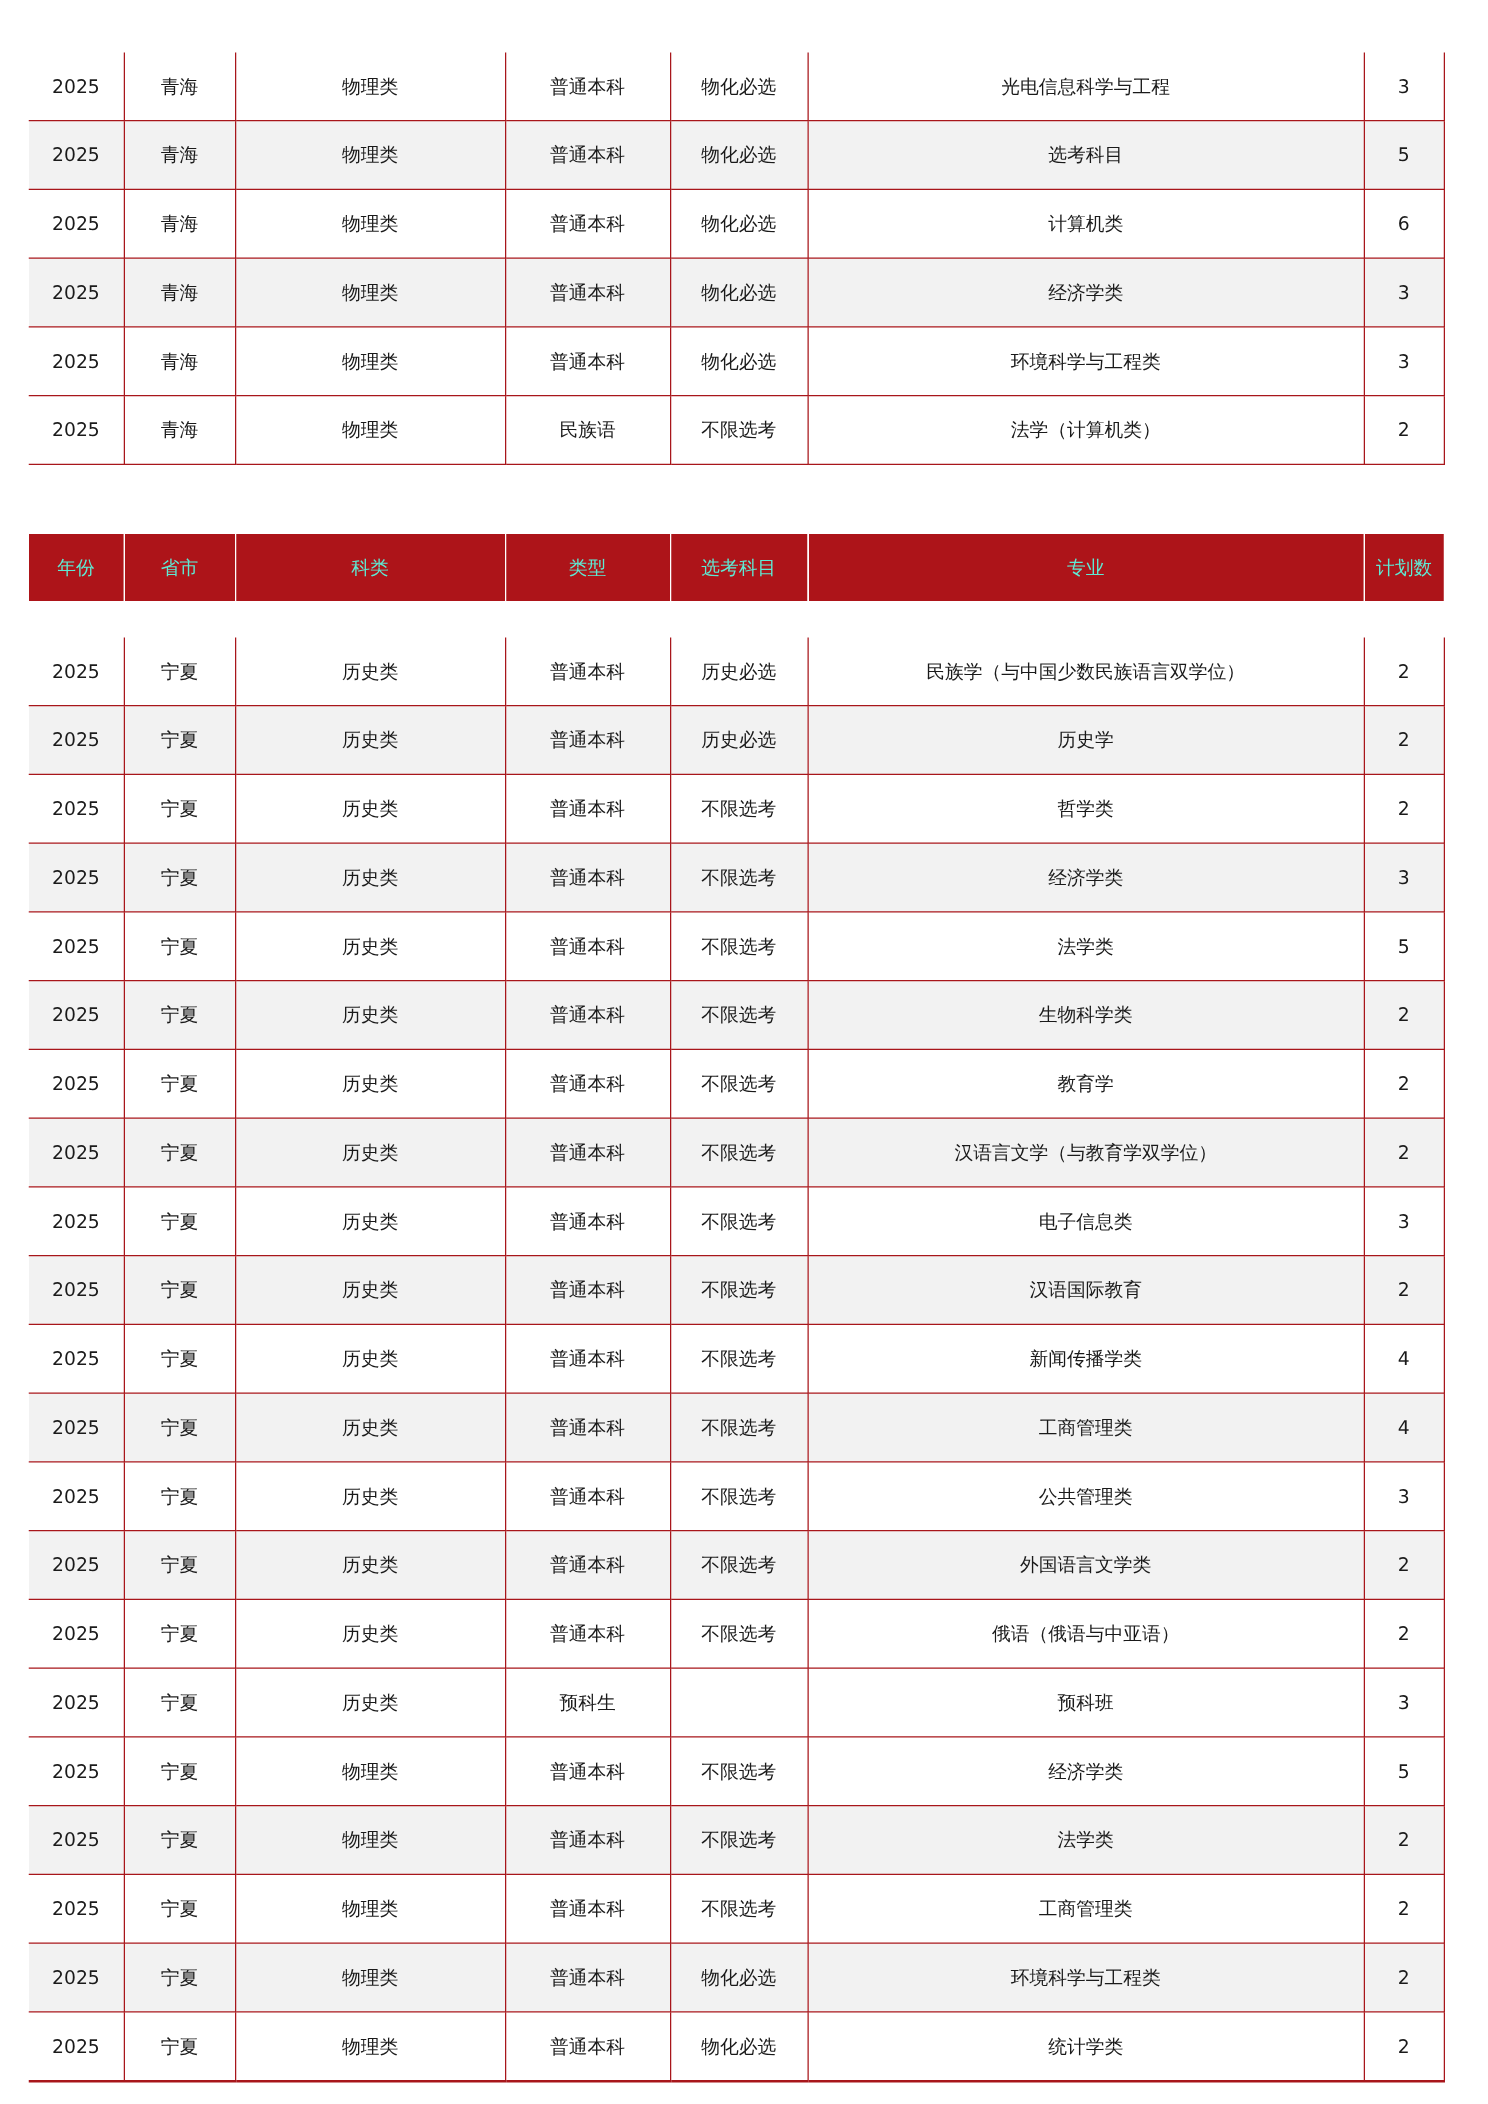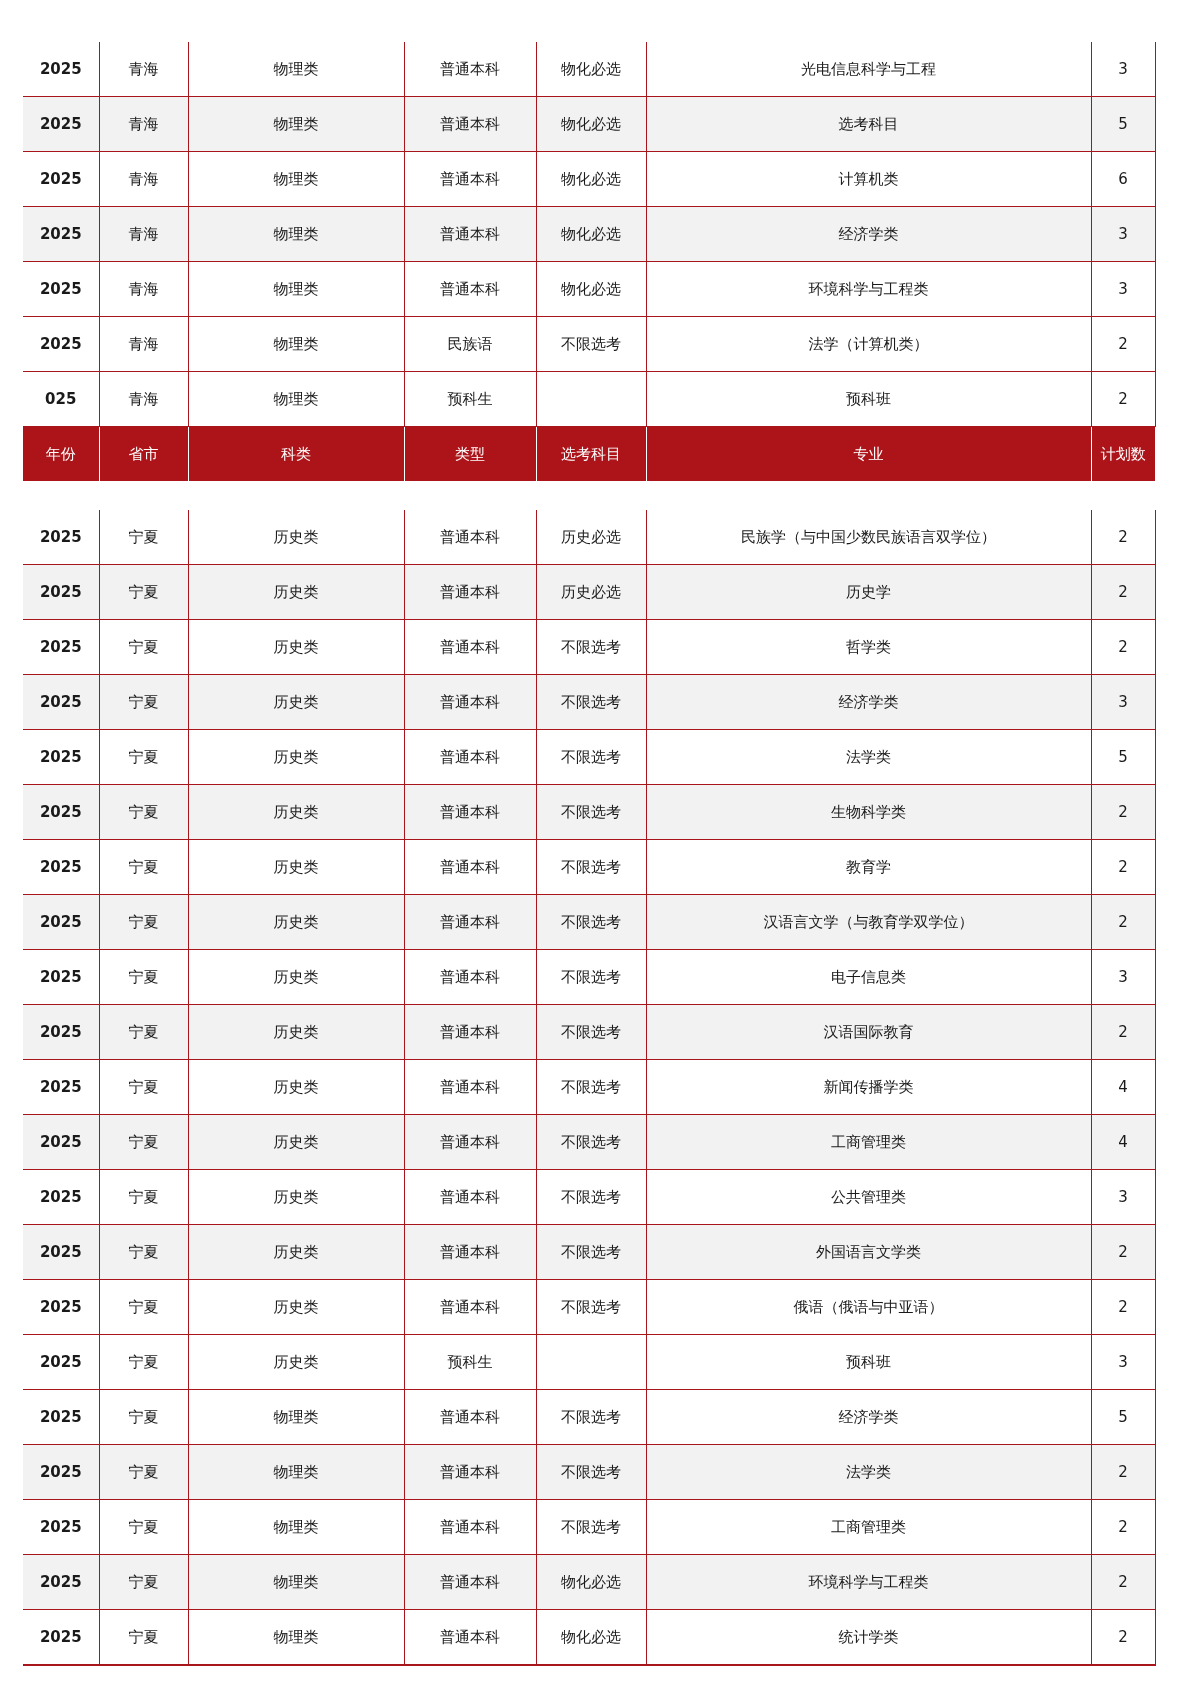--- a/index.html
+++ b/index.html
@@ -1,25 +1,25 @@
 <!DOCTYPE html>
 <html><head>
 <meta charset="utf-8">
 <style>
   html, body { margin: 0; padding: 0; background: #ffffff; }
   body { width: 1190px; height: 1683px; position: relative; overflow: hidden;
          font-family: "DejaVu Sans", "Liberation Sans", sans-serif; color: #1a1a1a; }
   table { border-collapse: collapse; table-layout: fixed; position: absolute; left: 23px; width: 1132px; }
   td, th { text-align: center; vertical-align: middle; font-size: 15px; font-weight: normal; padding: 0; overflow: hidden; white-space: nowrap; }
   .data td { height: 54px; border: 1px solid #a8161b; border-top: none; }
-  .data td:first-child { border-left: none; font-weight: bold; }
+  .data td:first-child { border-left: none; }
   .data tr.gray td { background: #f2f2f2; }
   #table-top { top: 42px; }
   #table-head { top: 427px; }
-  #table-head th { height: 54px; background: #ad1419; color: #ffffff; border-left: 1px solid #ffffff; }
+  #table-head th { height: 54px; background: #ad1419; color: #5eead4; border-left: 1px solid #ffffff; }
   #table-head th:first-child { border-left: none; }
   #table-bottom { top: 510px; }
   #table-bottom tr:last-child td { border-bottom: 2px solid #a8161b; }
   col.c0 { width: 76px; } col.c1 { width: 89px; } col.c2 { width: 216px; } col.c3 { width: 132px; }
   col.c4 { width: 110px; } col.c5 { width: 445px; } col.c6 { width: 64px; }
 </style>
 </head>
 <body>
 
 <table id="table-top" class="data">
@@ -78,29 +78,20 @@
         <td>环境科学与工程类</td>
         <td>3</td>
       </tr>
       <tr>
         <td>2025</td>
         <td>青海</td>
         <td>物理类</td>
         <td>民族语</td>
         <td>不限选考</td>
         <td>法学（计算机类）</td>
-        <td>2</td>
-      </tr>
-      <tr>
-        <td>025</td>
-        <td>青海</td>
-        <td>物理类</td>
-        <td>预科生</td>
-        <td></td>
-        <td>预科班</td>
         <td>2</td>
       </tr>
     </tbody>
 </table>
 
 <table id="table-head">
   <colgroup>
       <col class="c0">
       <col class="c1">
       <col class="c2">

